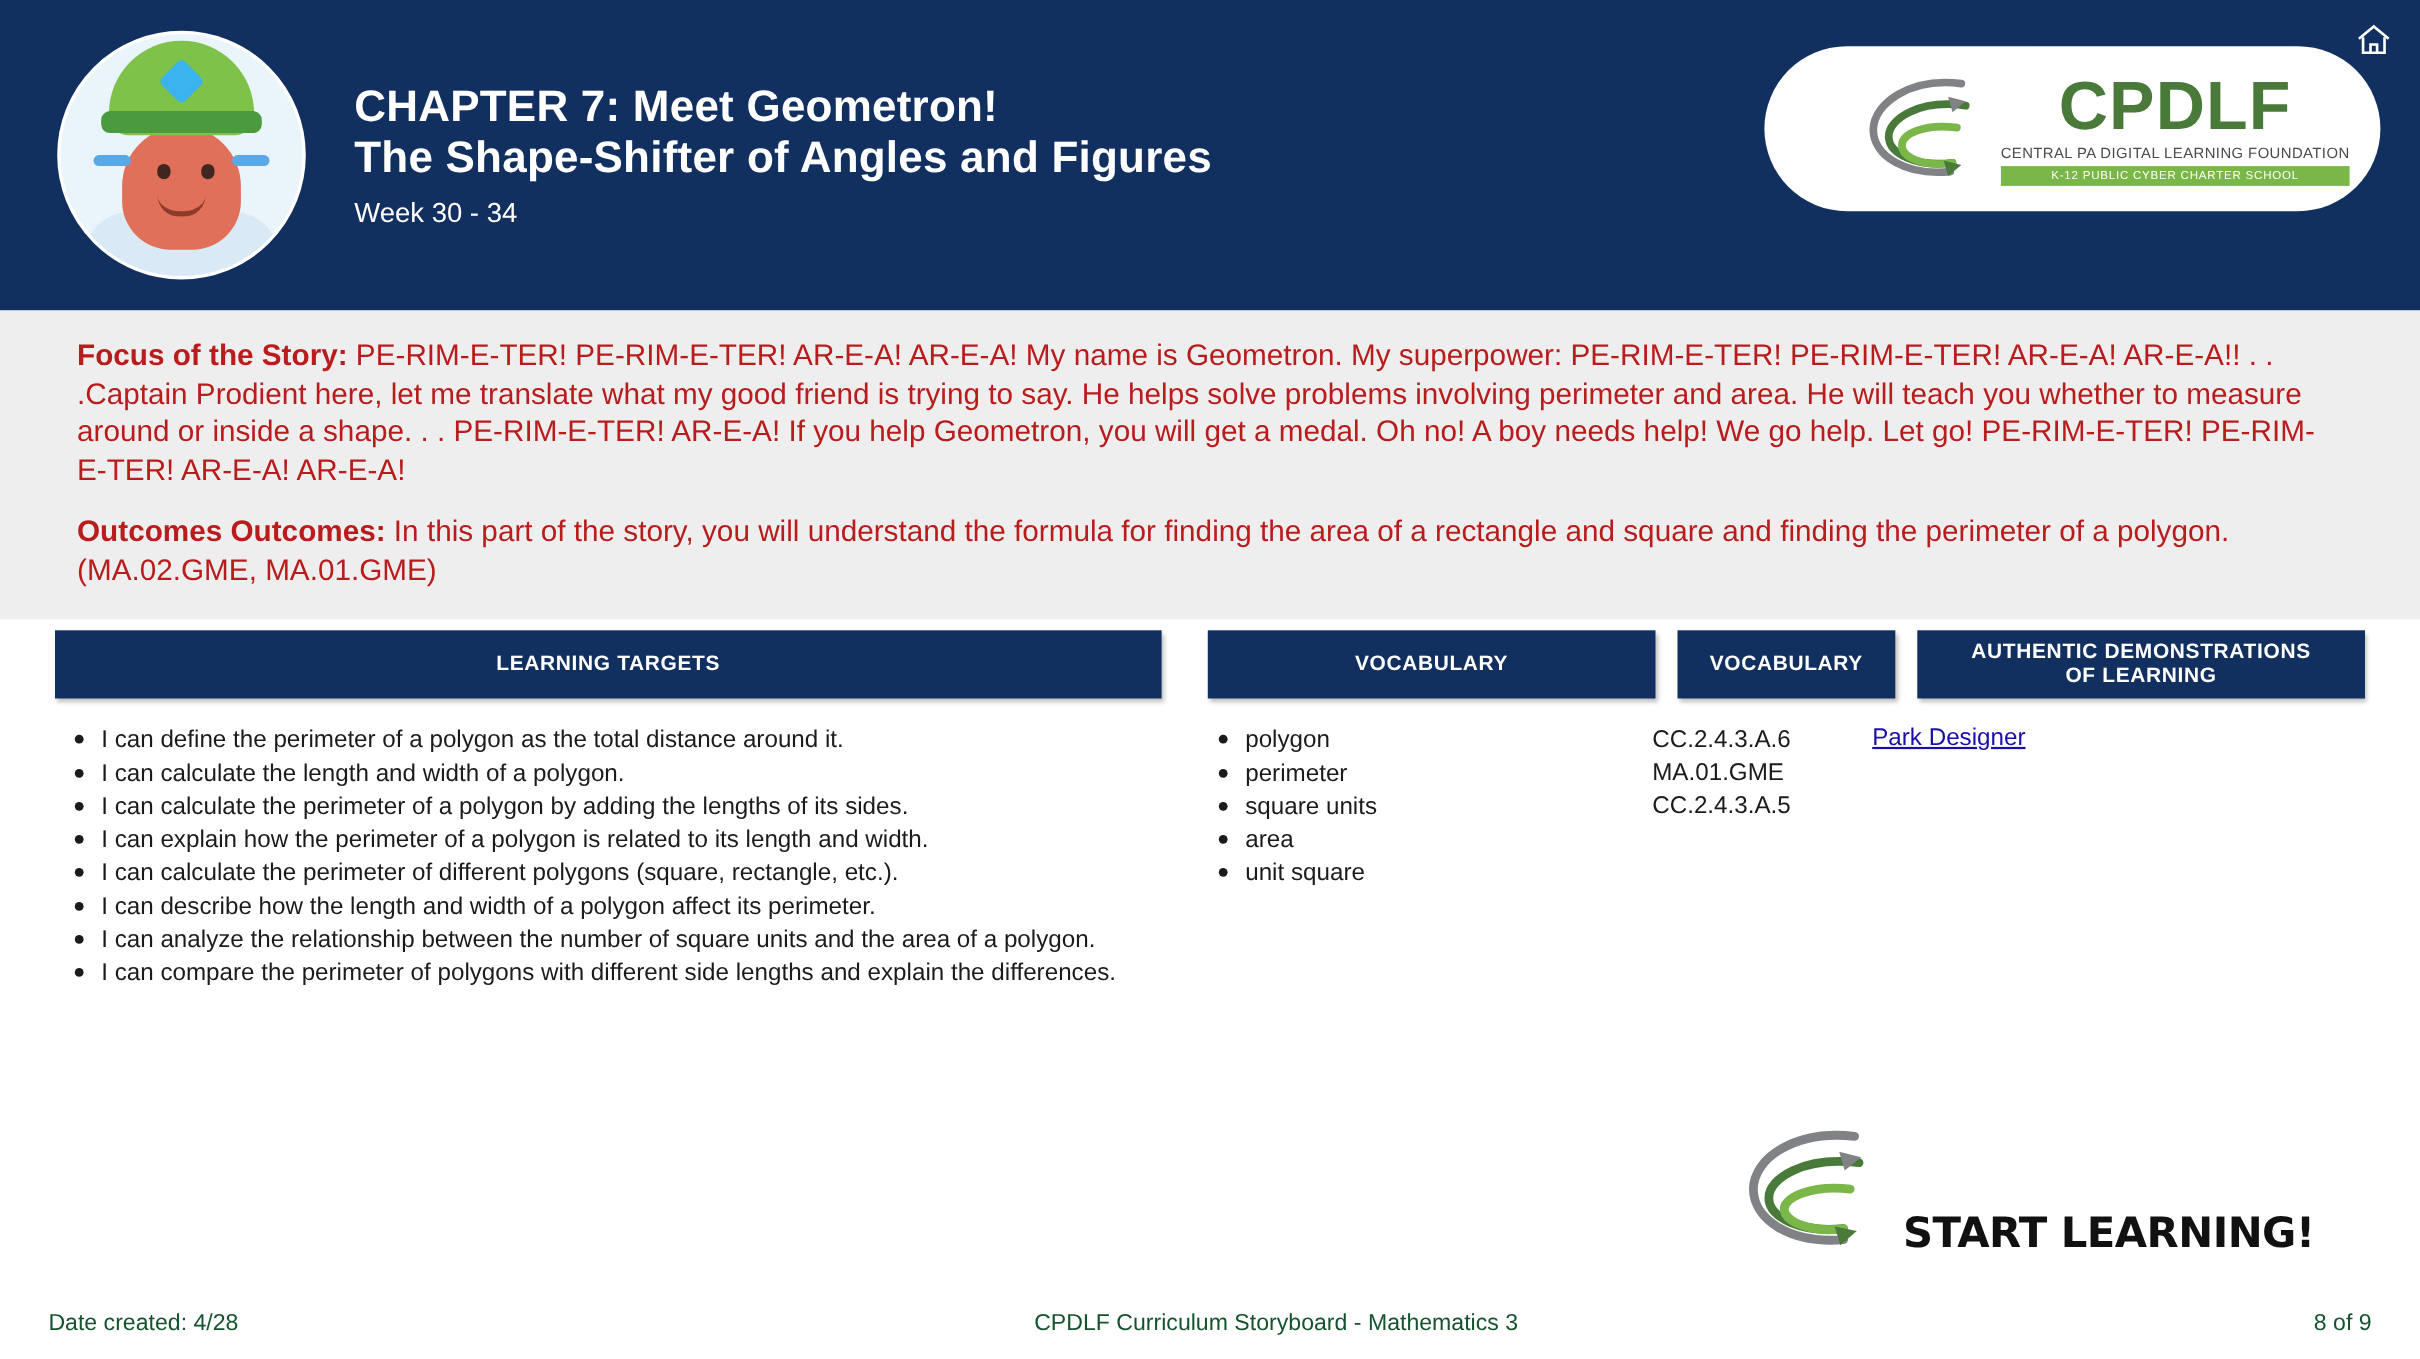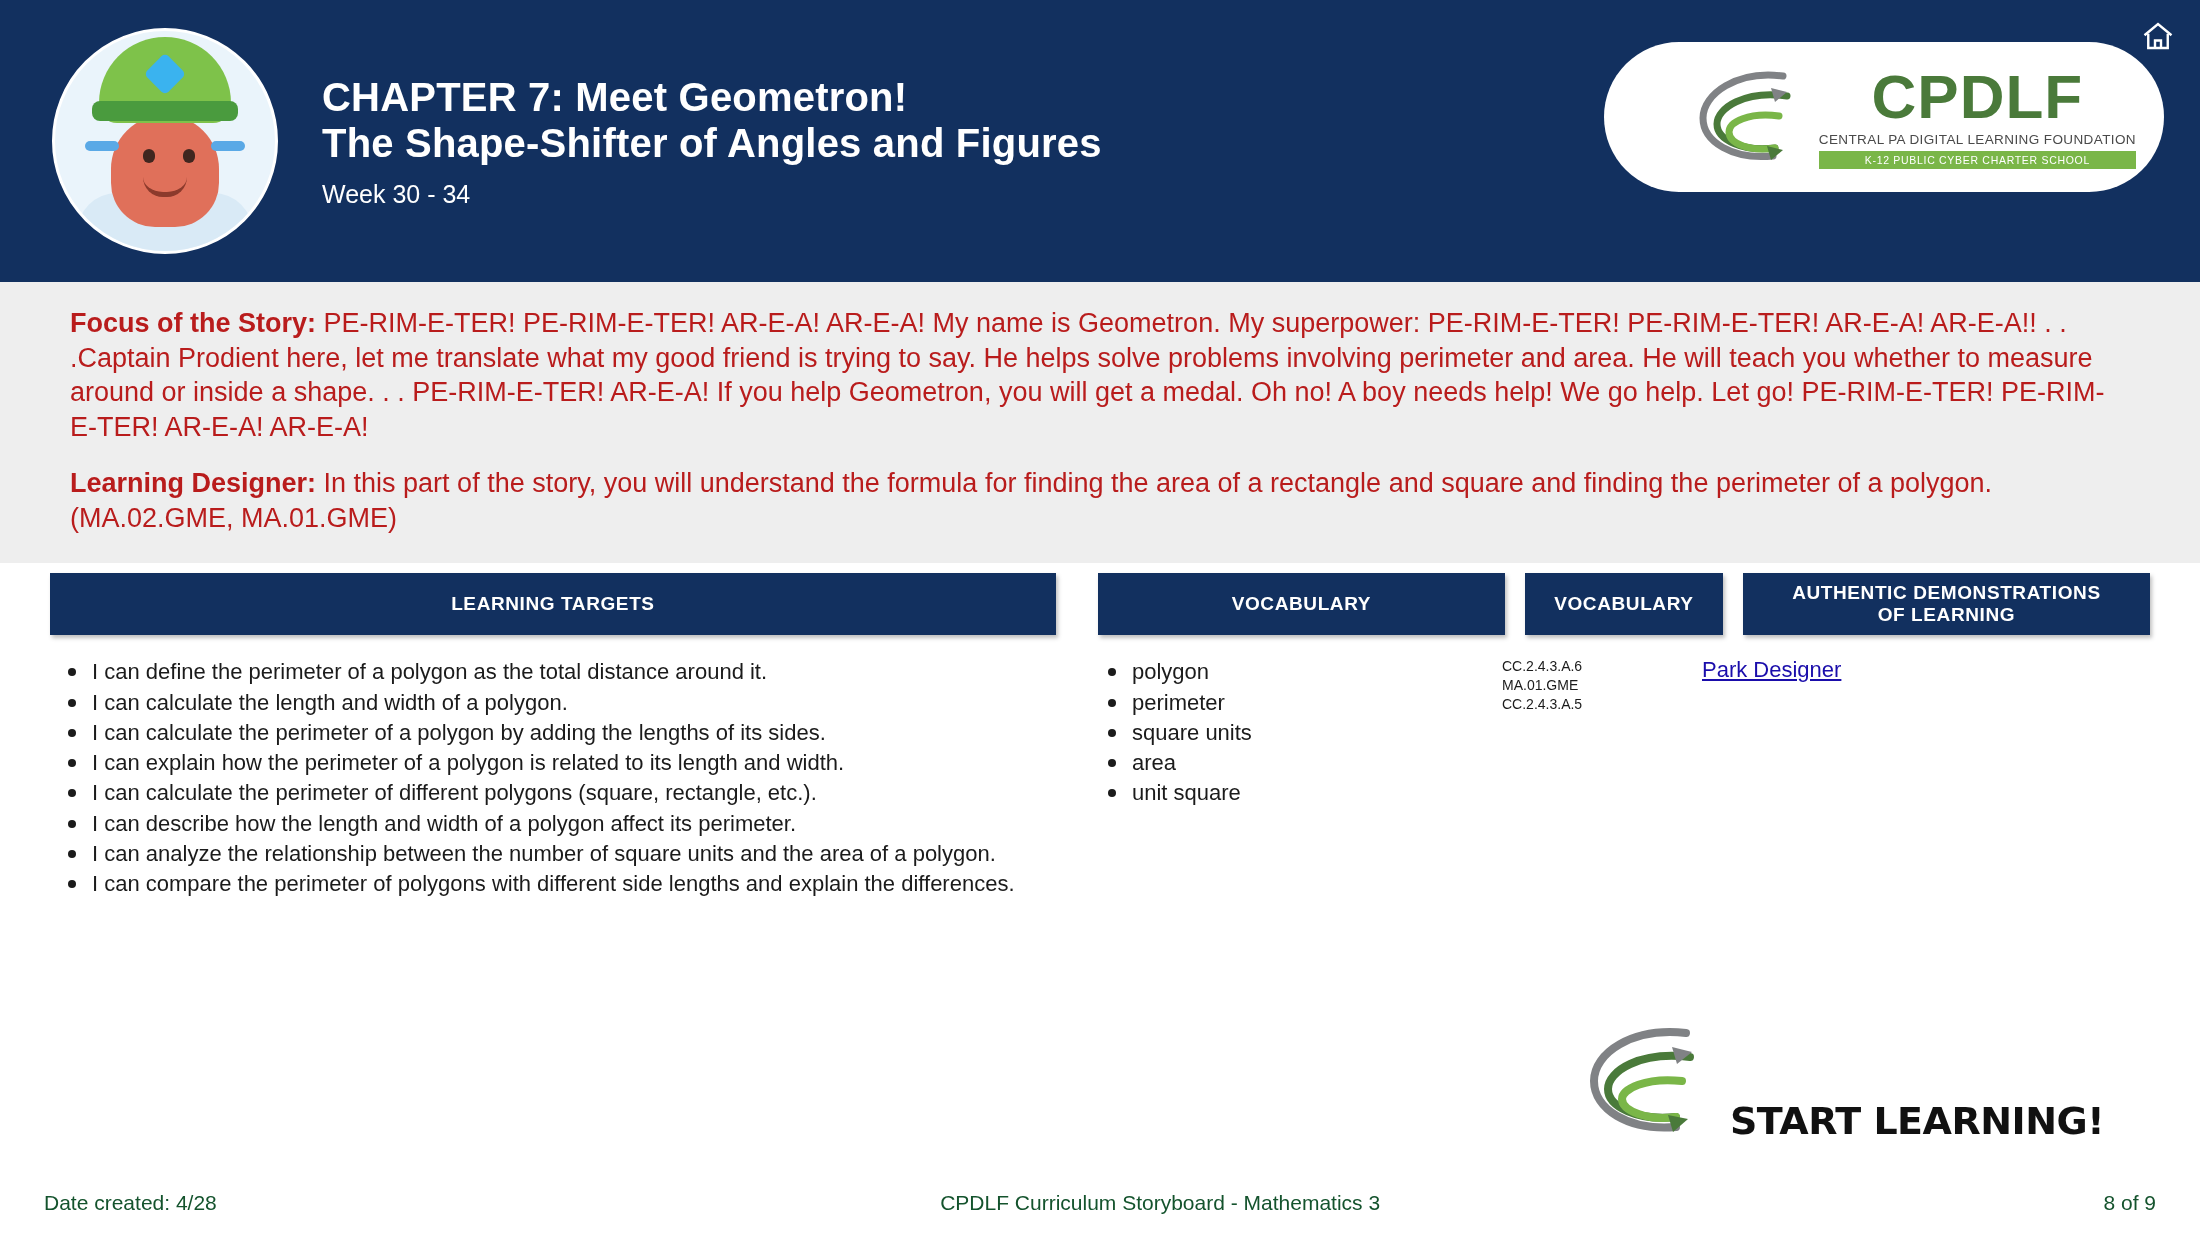--- a/index.html
+++ b/index.html
@@ -240,21 +240,21 @@
   ul.bullets li:before {
     content: "";
     position: absolute;
     left: -20px;
     top: 11px;
     width: 8px; height: 8px;
     border-radius: 50%;
     background: #1b1b1b;
   }
   .std-line {
-    font-size: 14px;
+    font-size: 22px;
     line-height: 1.35;
     color: #1b1b1b;
   }
   .adl-link {
     font-size: 22px;
     color: #1a0dab;
     text-decoration: underline;
     cursor: pointer;
   }
 
@@ -342,21 +342,21 @@
         <span class="logo-sub2">K-12 PUBLIC CYBER CHARTER SCHOOL</span>
       </span>
     </div>
   </div>
 
   <div class="intro">
     <p>
       <b>Focus of the Story:</b><span> PE-RIM-E-TER! PE-RIM-E-TER! AR-E-A! AR-E-A! My name is Geometron. My superpower: PE-RIM-E-TER! PE-RIM-E-TER! AR-E-A! AR-E-A!! . . .Captain Prodient here, let me translate what my good friend is trying to say. He helps solve problems involving perimeter and area. He will teach you whether to measure around or inside a shape. . . PE-RIM-E-TER! AR-E-A! If you help Geometron, you will get a medal.  Oh no! A boy needs help! We go help. Let go! PE-RIM-E-TER! PE-RIM-E-TER! AR-E-A! AR-E-A!</span>
     </p>
     <p>
-      <b>Learning Designer:</b><span> In this part of the story, you will understand the formula for finding the area of a rectangle and square and finding the perimeter of a polygon. (MA.02.GME, MA.01.GME)</span>
+      <b>Outcomes Outcomes:</b><span> In this part of the story, you will understand the formula for finding the area of a rectangle and square and finding the perimeter of a polygon. (MA.02.GME, MA.01.GME)</span>
     </p>
   </div>
 
   <div class="tabs">
     <div class="tab lt">
       <span>LEARNING TARGETS</span>
     </div>
     <div class="tab vocab">
       <span>VOCABULARY</span>
     </div>

